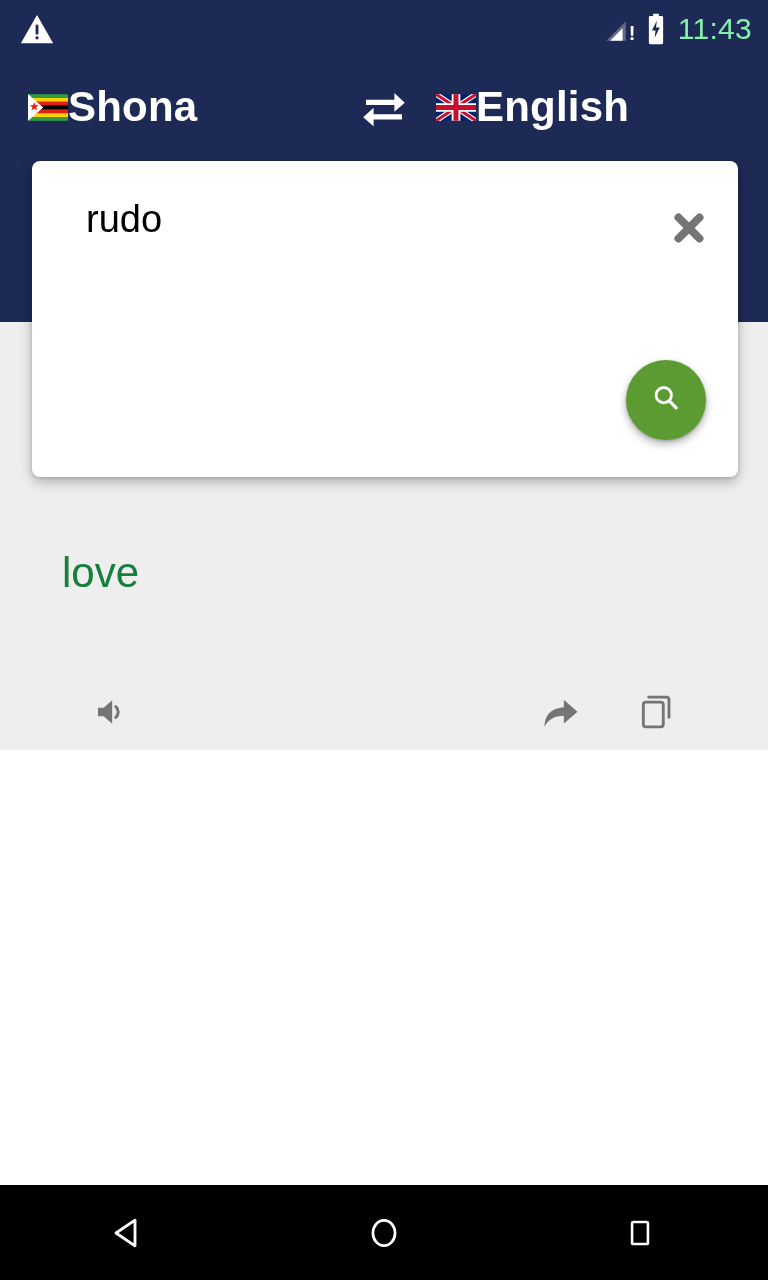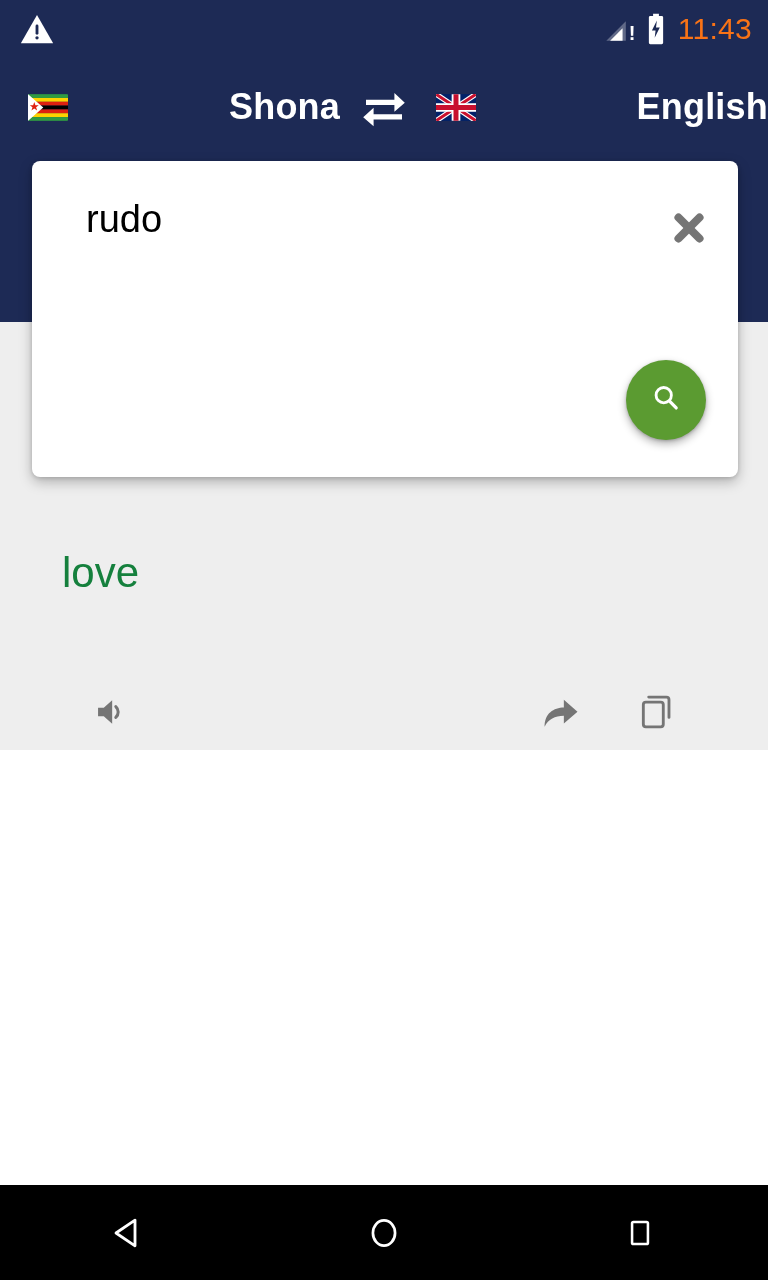--- a/index.html
+++ b/index.html
@@ -63,21 +63,21 @@
   .sig-excl {
     color: #ffffff;
     font-size: 20px;
     font-weight: 700;
     line-height: 1;
     margin-left: 1px;
     padding-bottom: 1px;
   }
   .battery-ico { width: 22px; height: 32px; }
   .clock {
-    color: #f97316;
+    color: #86efac;
     font-size: 30px;
     letter-spacing: 0.3px;
     line-height: 1;
     font-weight: 400;
     margin-left: 2px;
   }
 
   
   .langbar {
     position: absolute;
@@ -103,25 +103,25 @@
   }
   .flag {
     width: 40px;
     height: 27px;
     display: block;
     flex: 0 0 auto;
     border-radius: 1px;
   }
   .lang-name {
     color: #ffffff;
-    font-size: 36px;
+    font-size: 42px;
     font-weight: 700;
     letter-spacing: 0.2px;
     flex: 1 1 auto;
-    text-align: right;
+    text-align: left;
   }
   .swap-btn {
     width: 88px;
     height: 70px;
     display: flex;
     align-items: center;
     justify-content: center;
     flex: 0 0 auto;
   }
 

